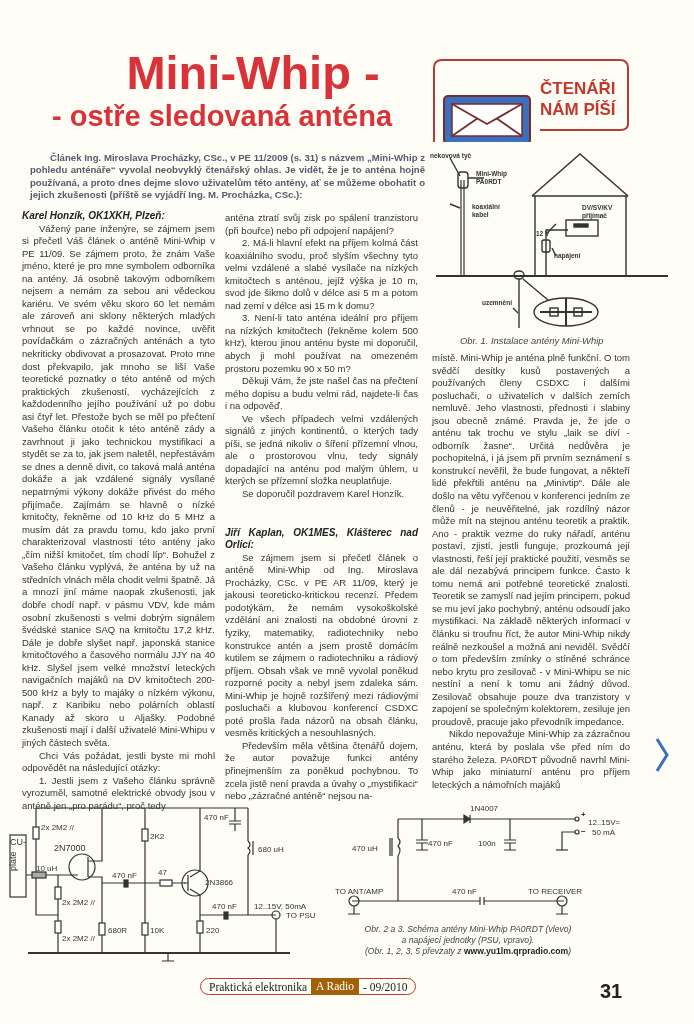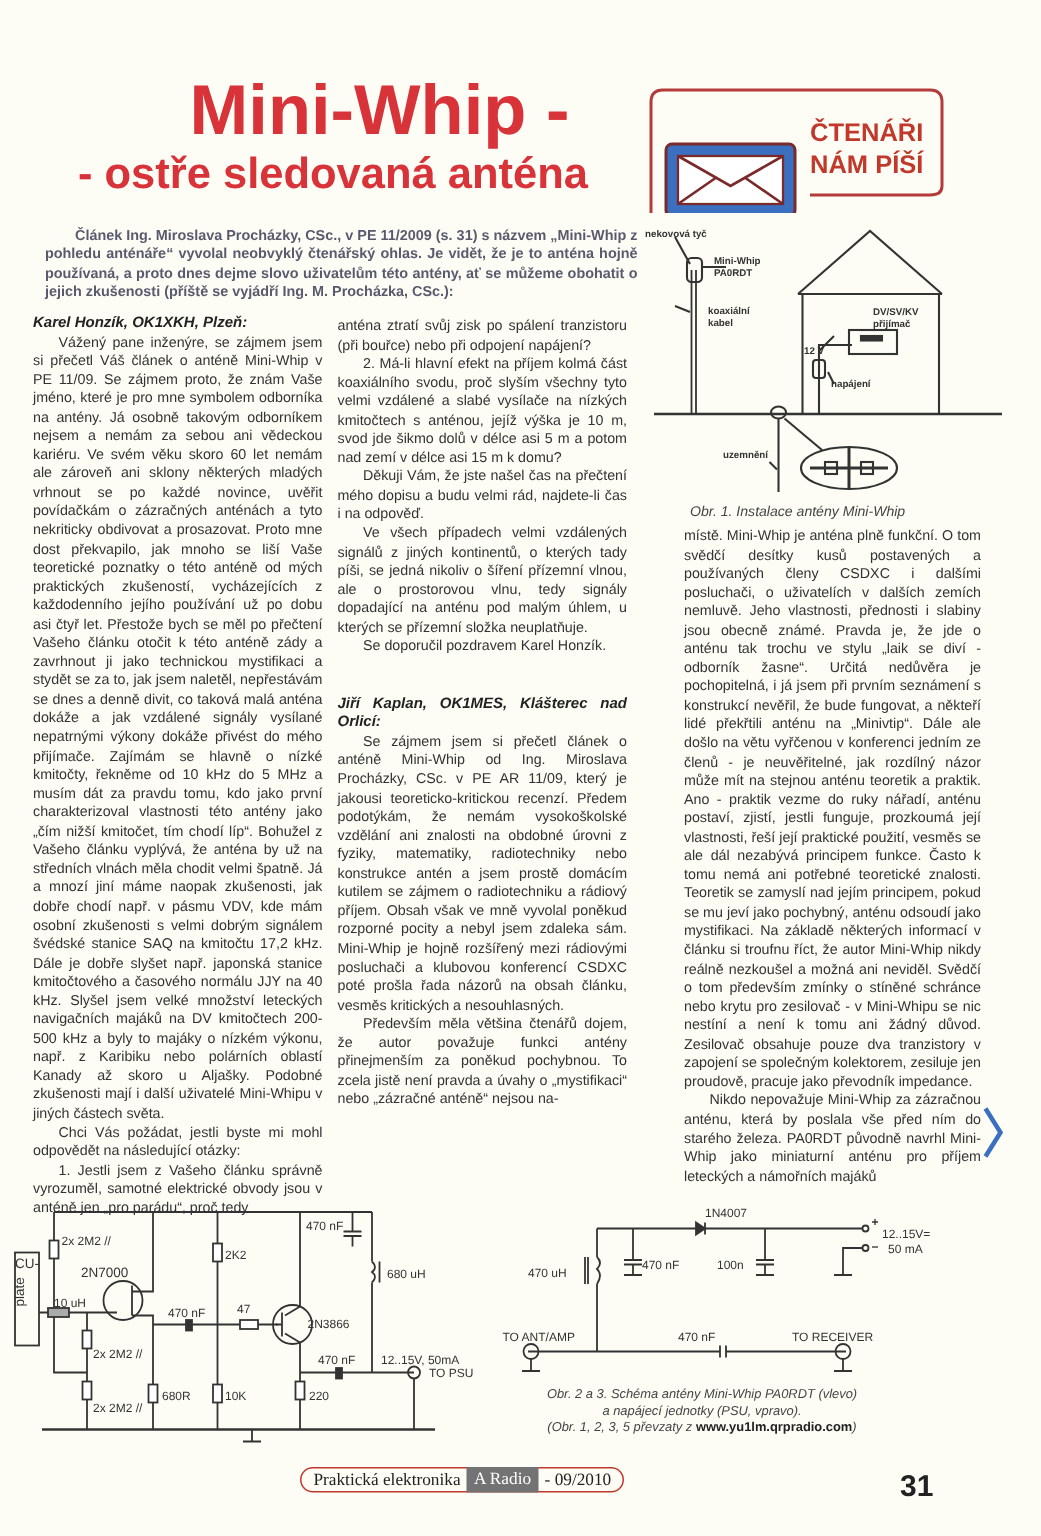--- a/index.html
+++ b/index.html
@@ -8,26 +8,26 @@
   .abs { position:absolute; }
   .title1 { left:88px; top:48px; width:330px; text-align:center; color:#d9333a; font-weight:bold; font-size:47px; line-height:50px; letter-spacing:0px; }
   .title2 { left:22px; top:100px; width:400px; text-align:center; color:#d9333a; font-weight:bold; font-size:29px; line-height:32px; }
   .lead { left:30px; top:152px; width:395px; font-size:9.6px; line-height:12.4px; font-weight:bold; color:#5a5a6e; text-indent:20px; text-align:justify; }
   .col { font-size:9.5px; line-height:12.55px; color:#333; text-align:justify; }
   .col p { margin:0; text-indent:17px; }
   .col p.noind { text-indent:0; }
   .author { font-weight:bold; font-style:italic; font-size:10px; color:#222; margin:0 0 10px 0; text-indent:0 !important; }
   .c1 { left:22px; top:210px; width:193px; }
   .c2 { left:225px; top:212px; width:193px; }
-  .c3 { left:456px; top:352px; width:198px; }
+  .c3 { left:432px; top:352px; width:198px; }
   .caption { font-style:italic; font-size:9.4px; color:#444; }
   .badge { left:430px; top:58px; width:245px; height:84px; }
   .footer { left:200px; top:978px; }
   .footer-pill { display:flex; align-items:center; border:1.5px solid #c0392b; border-radius:9px; height:15px; padding:0 8px 0 8px; font-family:"Liberation Serif", serif; font-weight:normal; font-size:11.5px; color:#222; white-space:nowrap; }
-  .footer-pill .red { background:#737373; color:#fff; padding:0 5px; margin:0 4px; height:17px; line-height:17px; }
+  .footer-pill .red { background:#a16207; color:#fff; padding:0 5px; margin:0 4px; height:17px; line-height:17px; }
   .pagenum { left:600px; top:980px; font-weight:bold; font-size:20px; color:#222; }
   .arrow { left:655px; top:737px; }
   svg text { font-family:"Liberation Sans", sans-serif; }
 </style>
 </head>
 <body>
 
 <div class="abs title1">Mini-Whip -</div>
 <div class="abs title2">- ostře sledovaná anténa</div>
 
@@ -88,20 +88,21 @@
 <div class="abs col c1">
   <p class="author">Karel Honzík, OK1XKH, Plzeň:</p>
   <p>Vážený pane inženýre, se zájmem jsem si přečetl Váš článek o anténě Mini-Whip v PE 11/09. Se zájmem proto, že znám Vaše jméno, které je pro mne symbolem odborníka na antény. Já osobně takovým odborníkem nejsem a nemám za sebou ani vědeckou kariéru. Ve svém věku skoro 60 let nemám ale zároveň ani sklony některých mladých vrhnout se po každé novince, uvěřit povídačkám o zázračných anténách a tyto nekriticky obdivovat a prosazovat. Proto mne dost překvapilo, jak mnoho se liší Vaše teoretické poznatky o této anténě od mých praktických zkušeností, vycházejících z každodenního jejího používání už po dobu asi čtyř let. Přestože bych se měl po přečtení Vašeho článku otočit k této anténě zády a zavrhnout ji jako technickou mystifikaci a stydět se za to, jak jsem naletěl, nepřestávám se dnes a denně divit, co taková malá anténa dokáže a jak vzdálené signály vysílané nepatrnými výkony dokáže přivést do mého přijímače. Zajímám se hlavně o nízké kmitočty, řekněme od 10 kHz do 5 MHz a musím dát za pravdu tomu, kdo jako první charakterizoval vlastnosti této antény jako „čím nižší kmitočet, tím chodí líp“. Bohužel z Vašeho článku vyplývá, že anténa by už na středních vlnách měla chodit velmi špatně. Já a mnozí jiní máme naopak zkušenosti, jak dobře chodí např. v pásmu VDV, kde mám osobní zkušenosti s velmi dobrým signálem švédské stanice SAQ na kmitočtu 17,2 kHz. Dále je dobře slyšet např. japonská stanice kmitočtového a časového normálu JJY na 40 kHz. Slyšel jsem velké množství leteckých navigačních majáků na DV kmitočtech 200-500 kHz a byly to majáky o nízkém výkonu, např. z Karibiku nebo polárních oblastí Kanady až skoro u Aljašky. Podobné zkušenosti mají i další uživatelé Mini-Whipu v jiných částech světa.</p>
   <p>Chci Vás požádat, jestli byste mi mohl odpovědět na následující otázky:</p>
   <p>1. Jestli jsem z Vašeho článku správně vyrozuměl, samotné elektrické obvody jsou v anténě jen „pro parádu“, proč tedy</p>
 </div>
 
 <div class="abs col c2">
   <p class="noind">anténa ztratí svůj zisk po spálení tranzistoru (při bouřce) nebo při odpojení napájení?</p>
   <p>2. Má-li hlavní efekt na příjem kolmá část koaxiálního svodu, proč slyším všechny tyto velmi vzdálené a slabé vysílače na nízkých kmitočtech s anténou, jejíž výška je 10 m, svod jde šikmo dolů v délce asi 5 m a potom nad zemí v délce asi 15 m k domu?</p>
+  <p>3. Není-li tato anténa ideální pro příjem na nízkých kmitočtech (řekněme kolem 500 kHz), kterou jinou anténu byste mi doporučil, abych ji mohl používat na omezeném prostoru pozemku 90 x 50 m?</p>
   <p>Děkuji Vám, že jste našel čas na přečtení mého dopisu a budu velmi rád, najdete-li čas i na odpověď.</p>
   <p>Ve všech případech velmi vzdálených signálů z jiných kontinentů, o kterých tady píši, se jedná nikoliv o šíření přízemní vlnou, ale o prostorovou vlnu, tedy signály dopadající na anténu pod malým úhlem, u kterých se přízemní složka neuplatňuje.</p>
   <p>Se doporučil pozdravem Karel Honzík.</p>
   <p class="author" style="margin-top:26px;">Jiří Kaplan, OK1MES, Klášterec nad Orlicí:</p>
   <p>Se zájmem jsem si přečetl článek o anténě Mini-Whip od Ing. Miroslava Procházky, CSc. v PE AR 11/09, který je jakousi teoreticko-kritickou recenzí. Předem podotýkám, že nemám vysokoškolské vzdělání ani znalosti na obdobné úrovni z fyziky, matematiky, radiotechniky nebo konstrukce antén a jsem prostě domácím kutilem se zájmem o radiotechniku a rádiový příjem. Obsah však ve mně vyvolal poněkud rozporné pocity a nebyl jsem zdaleka sám. Mini-Whip je hojně rozšířený mezi rádiovými posluchači a klubovou konferencí CSDXC poté prošla řada názorů na obsah článku, vesměs kritických a nesouhlasných.</p>
   <p>Především měla většina čtenářů dojem, že autor považuje funkci antény přinejmenším za poněkud pochybnou. To zcela jistě není pravda a úvahy o „mystifikaci“ nebo „zázračné anténě“ nejsou na-</p>
 </div>
 
 <div class="abs col c3">
   <p class="noind">místě. Mini-Whip je anténa plně funkční. O tom svědčí desítky kusů postavených a používaných členy CSDXC i dalšími posluchači, o uživatelích v dalších zemích nemluvě. Jeho vlastnosti, přednosti i slabiny jsou obecně známé. Pravda je, že jde o anténu tak trochu ve stylu „laik se diví - odborník žasne“. Určitá nedůvěra je pochopitelná, i já jsem při prvním seznámení s konstrukcí nevěřil, že bude fungovat, a někteří lidé překřtili anténu na „Minivtip“. Dále ale došlo na větu vyřčenou v konferenci jedním ze členů - je neuvěřitelné, jak rozdílný názor může mít na stejnou anténu teoretik a praktik. Ano - praktik vezme do ruky nářadí, anténu postaví, zjistí, jestli funguje, prozkoumá její vlastnosti, řeší její praktické použití, vesměs se ale dál nezabývá principem funkce. Často k tomu nemá ani potřebné teoretické znalosti. Teoretik se zamyslí nad jejím principem, pokud se mu jeví jako pochybný, anténu odsoudí jako mystifikaci. Na základě některých informací v článku si troufnu říct, že autor Mini-Whip nikdy reálně nezkoušel a možná ani neviděl. Svědčí o tom především zmínky o stíněné schránce nebo krytu pro zesilovač - v Mini-Whipu se nic nestíní a není k tomu ani žádný důvod. Zesilovač obsahuje pouze dva tranzistory v zapojení se společným kolektorem, zesiluje jen proudově, pracuje jako převodník impedance.</p>

